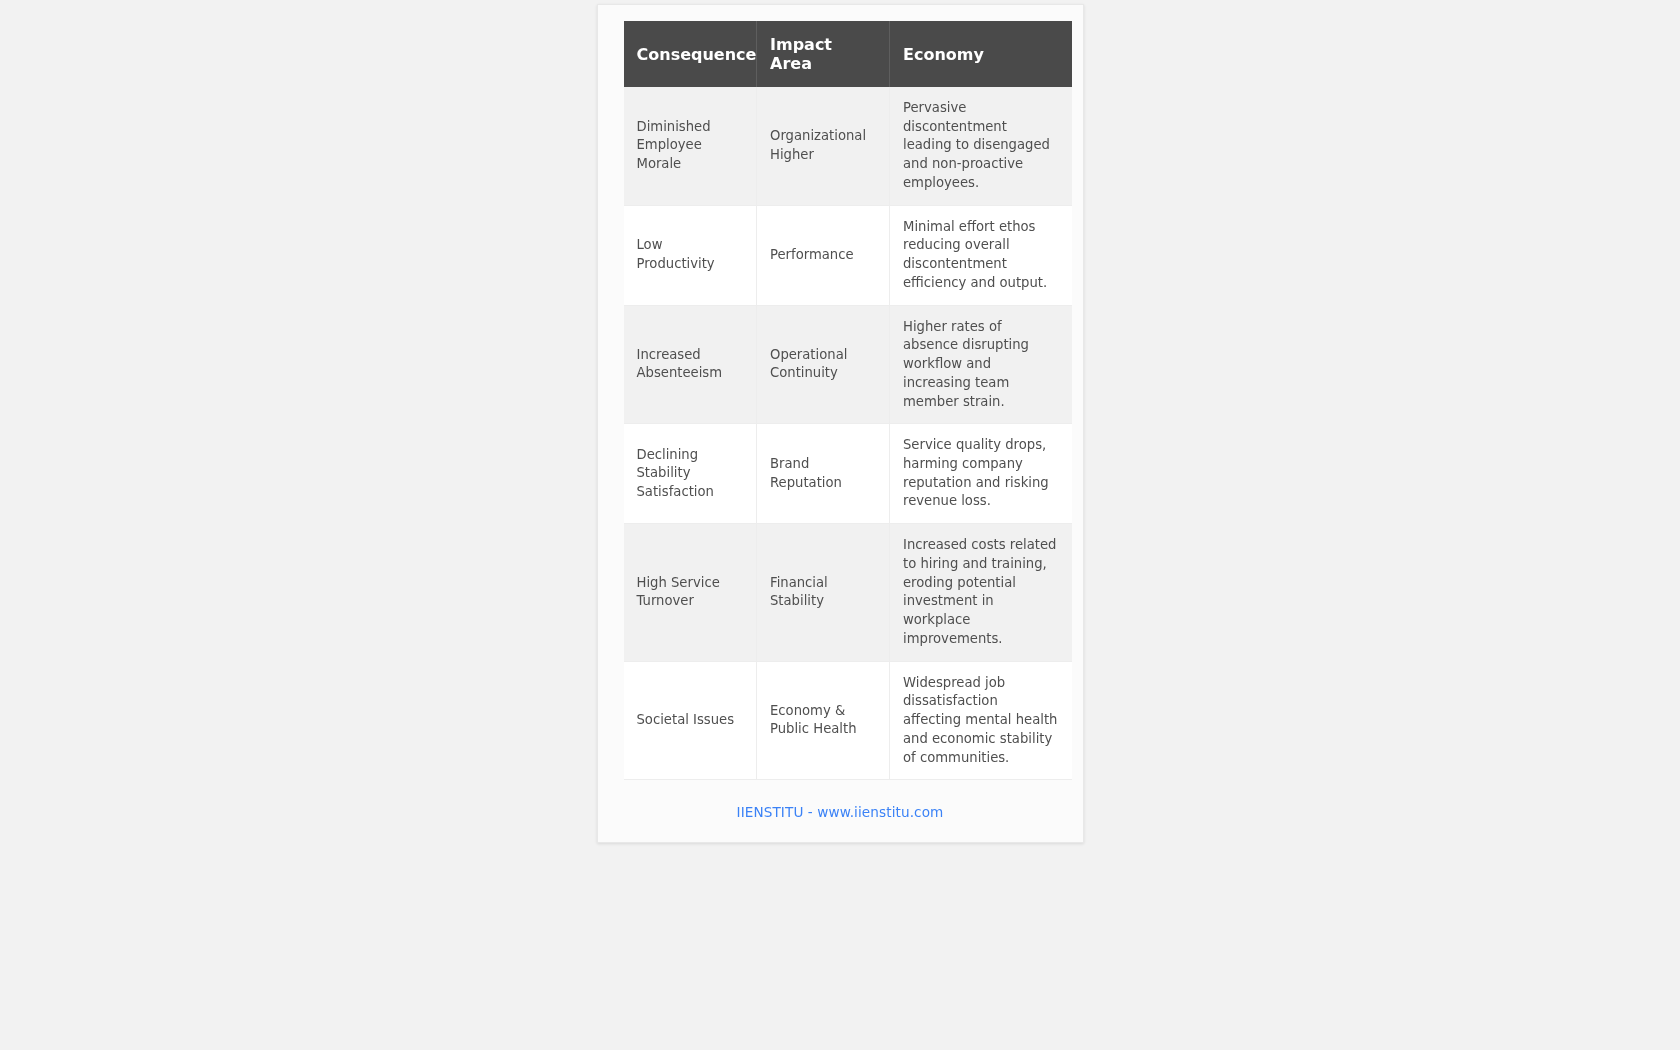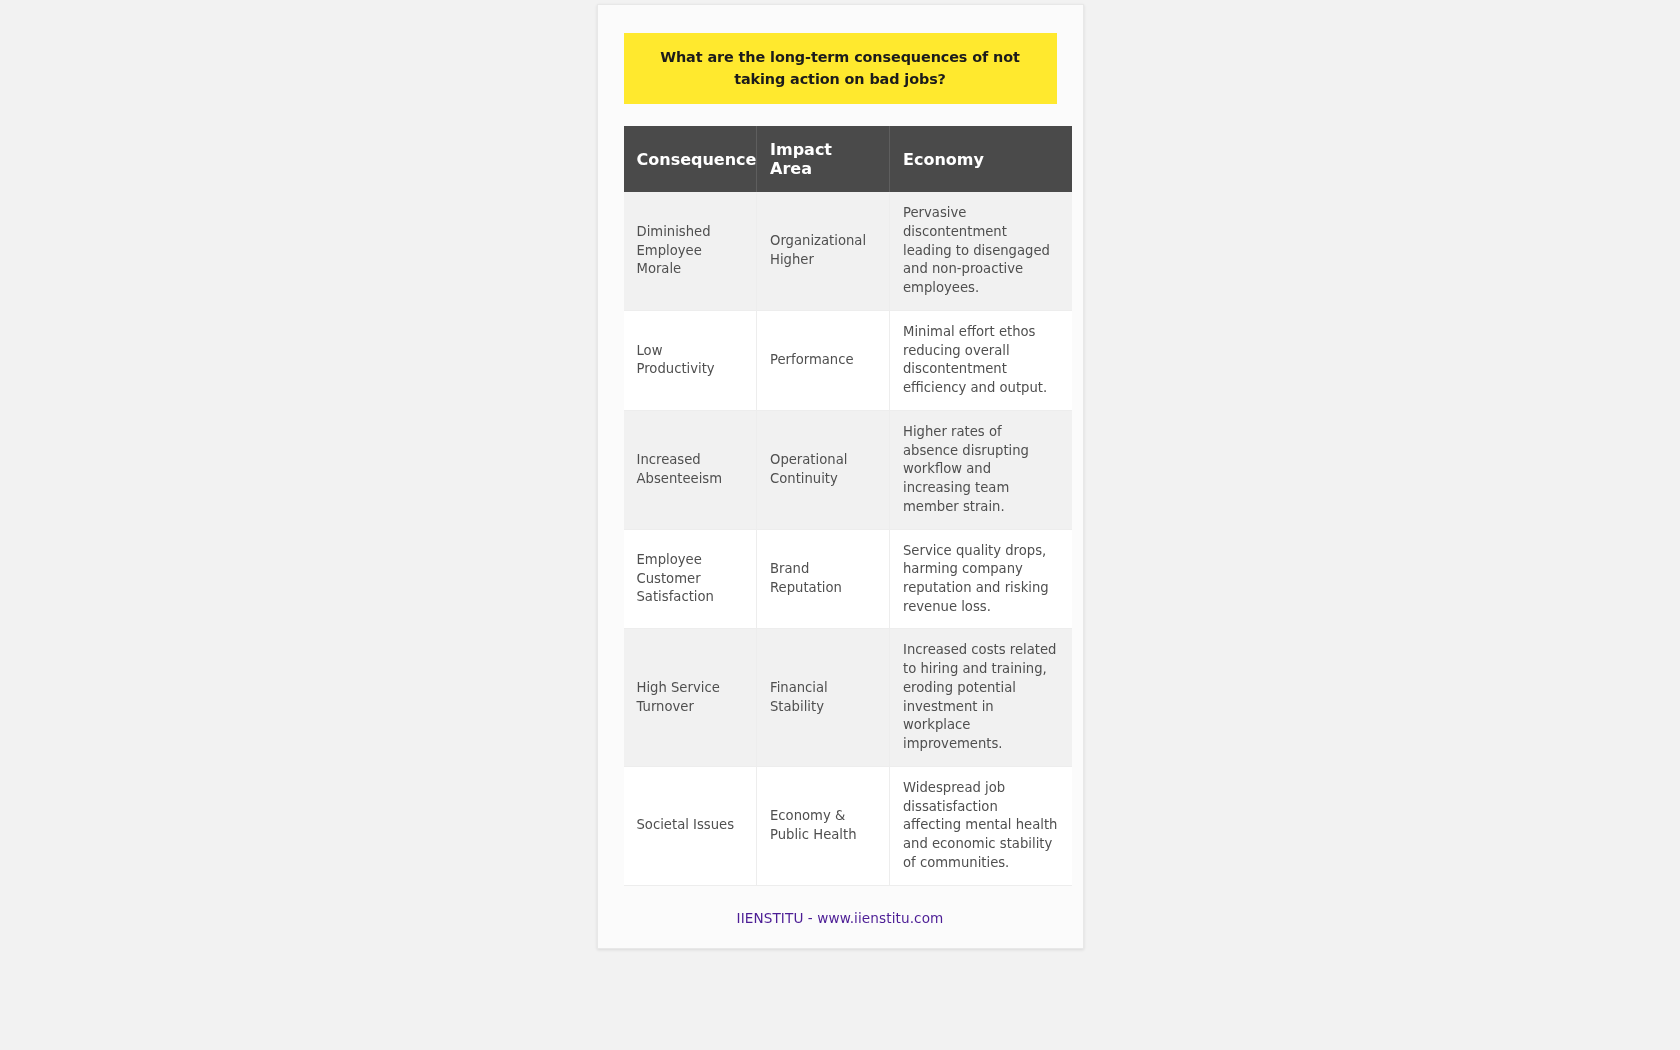--- a/index.html
+++ b/index.html
@@ -64,33 +64,32 @@
     border-right: 1px solid #ededed;
     border-bottom: 1px solid #ededed;
     vertical-align: middle;
   }
   table.consequences-table td:last-child { border-right: none; }
   table.consequences-table tbody tr:nth-child(odd) td { background: #f1f1f1; }
   table.consequences-table tbody tr:nth-child(even) td { background: #ffffff; }
   table.consequences-table tbody tr td:nth-child(3) { vertical-align: top; }
   .footer-credit {
     text-align: center;
-    color: #4c1d95;
+    color: #3b82f6;
     font-size: 13.6px;
     margin-top: 24px;
     letter-spacing: 0.1px;
   }
 </style>
 </head>
 <body>
 
 <div class="page-canvas">
   <div class="card">
 
-    <div class="question-banner">What are the long-term consequences of not taking action on bad jobs?</div>
 
     <table class="consequences-table">
       <colgroup>
         <col style="width:133px">
         <col style="width:133px">
         <col style="width:182px">
       </colgroup>
       <thead>
         <tr>
           <th>Consequence</th>
@@ -108,21 +107,21 @@
           <td>Low Productivity</td>
           <td>Performance</td>
           <td>Minimal effort ethos reducing overall discontentment efficiency and output.</td>
         </tr>
         <tr>
           <td>Increased Absenteeism</td>
           <td>Operational Continuity</td>
           <td>Higher rates of absence disrupting workflow and increasing team member strain.</td>
         </tr>
         <tr>
-          <td>Employee Customer Satisfaction</td>
+          <td>Declining Stability Satisfaction</td>
           <td>Brand Reputation</td>
           <td>Service quality drops, harming company reputation and risking revenue loss.</td>
         </tr>
         <tr>
           <td>High Service Turnover</td>
           <td>Financial Stability</td>
           <td>Increased costs related to hiring and training, eroding potential investment in workplace improvements.</td>
         </tr>
         <tr>
           <td>Societal Issues</td>

